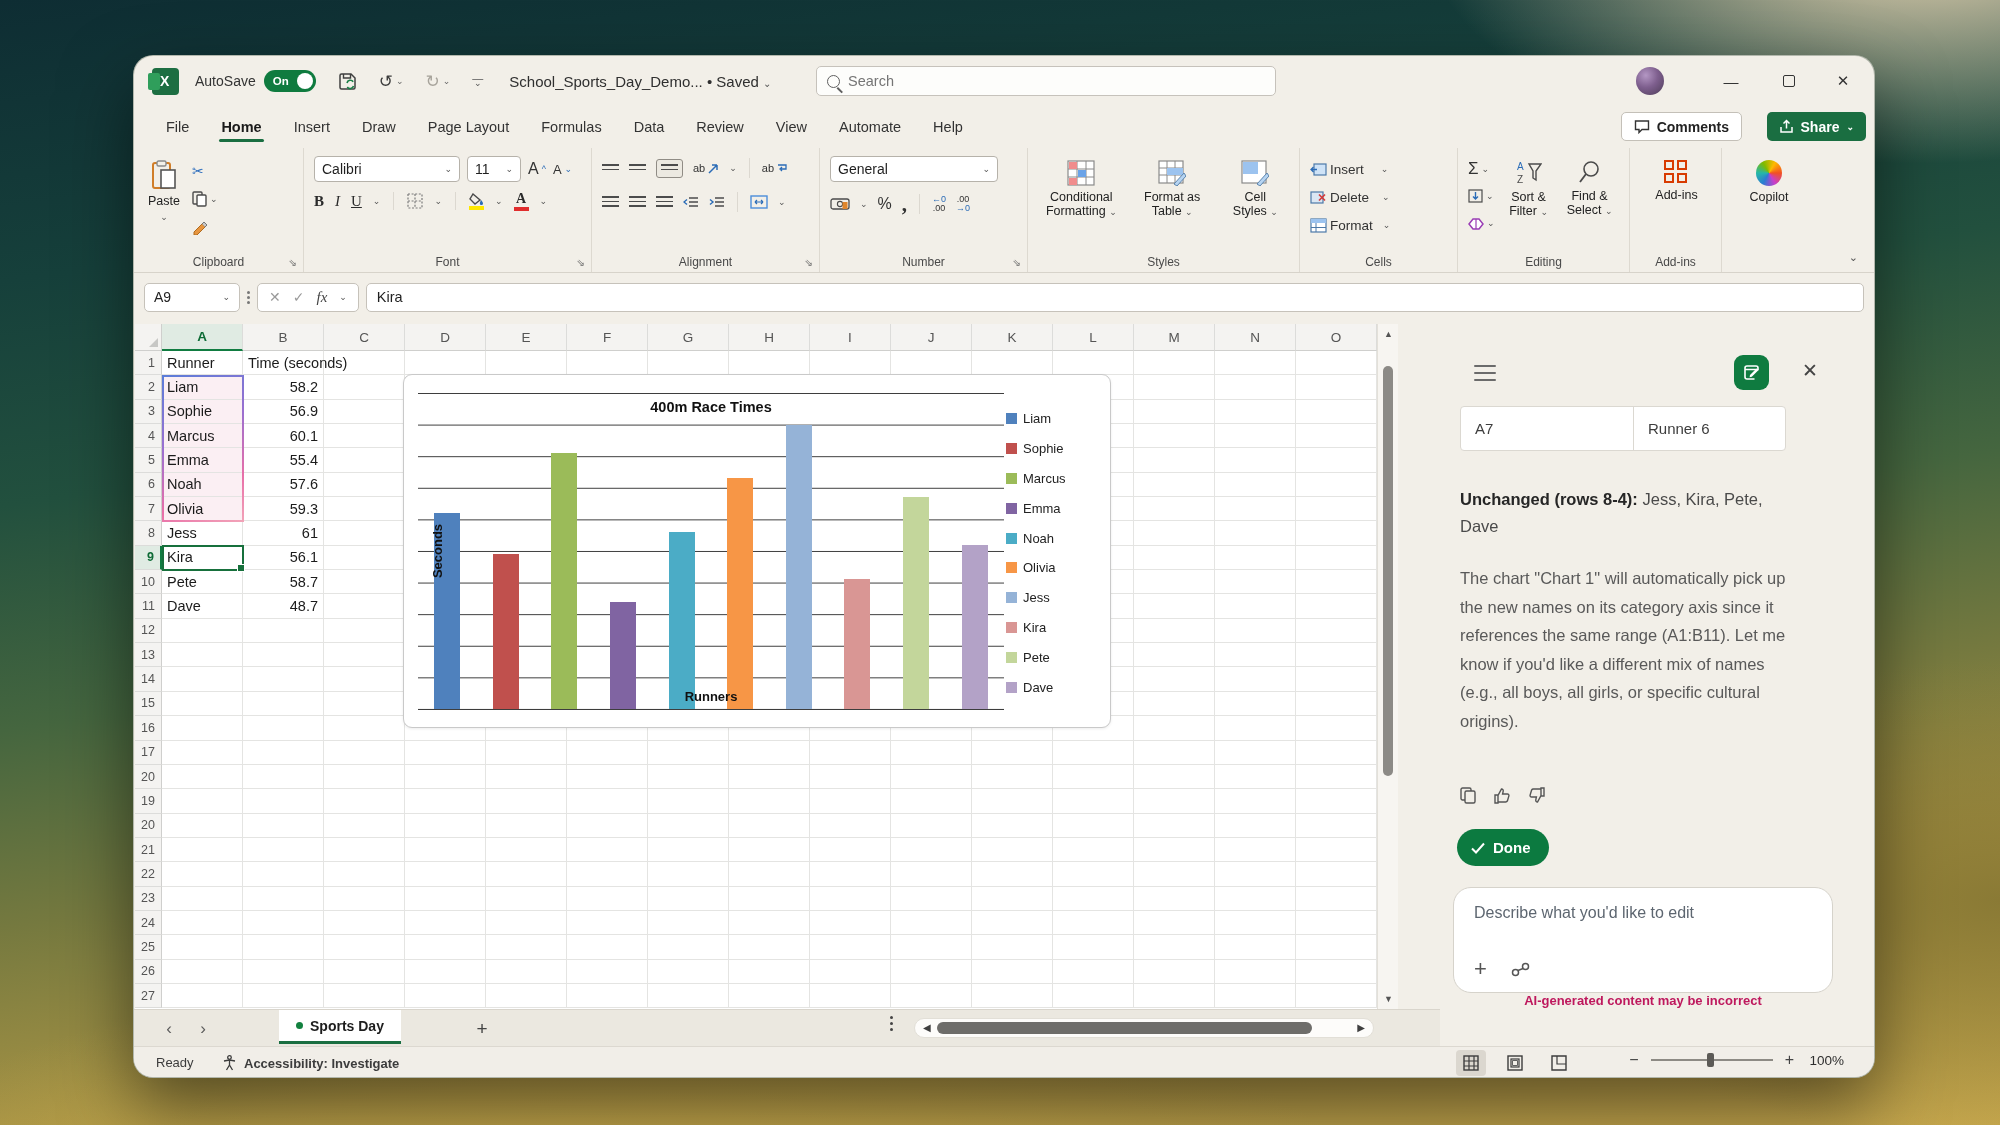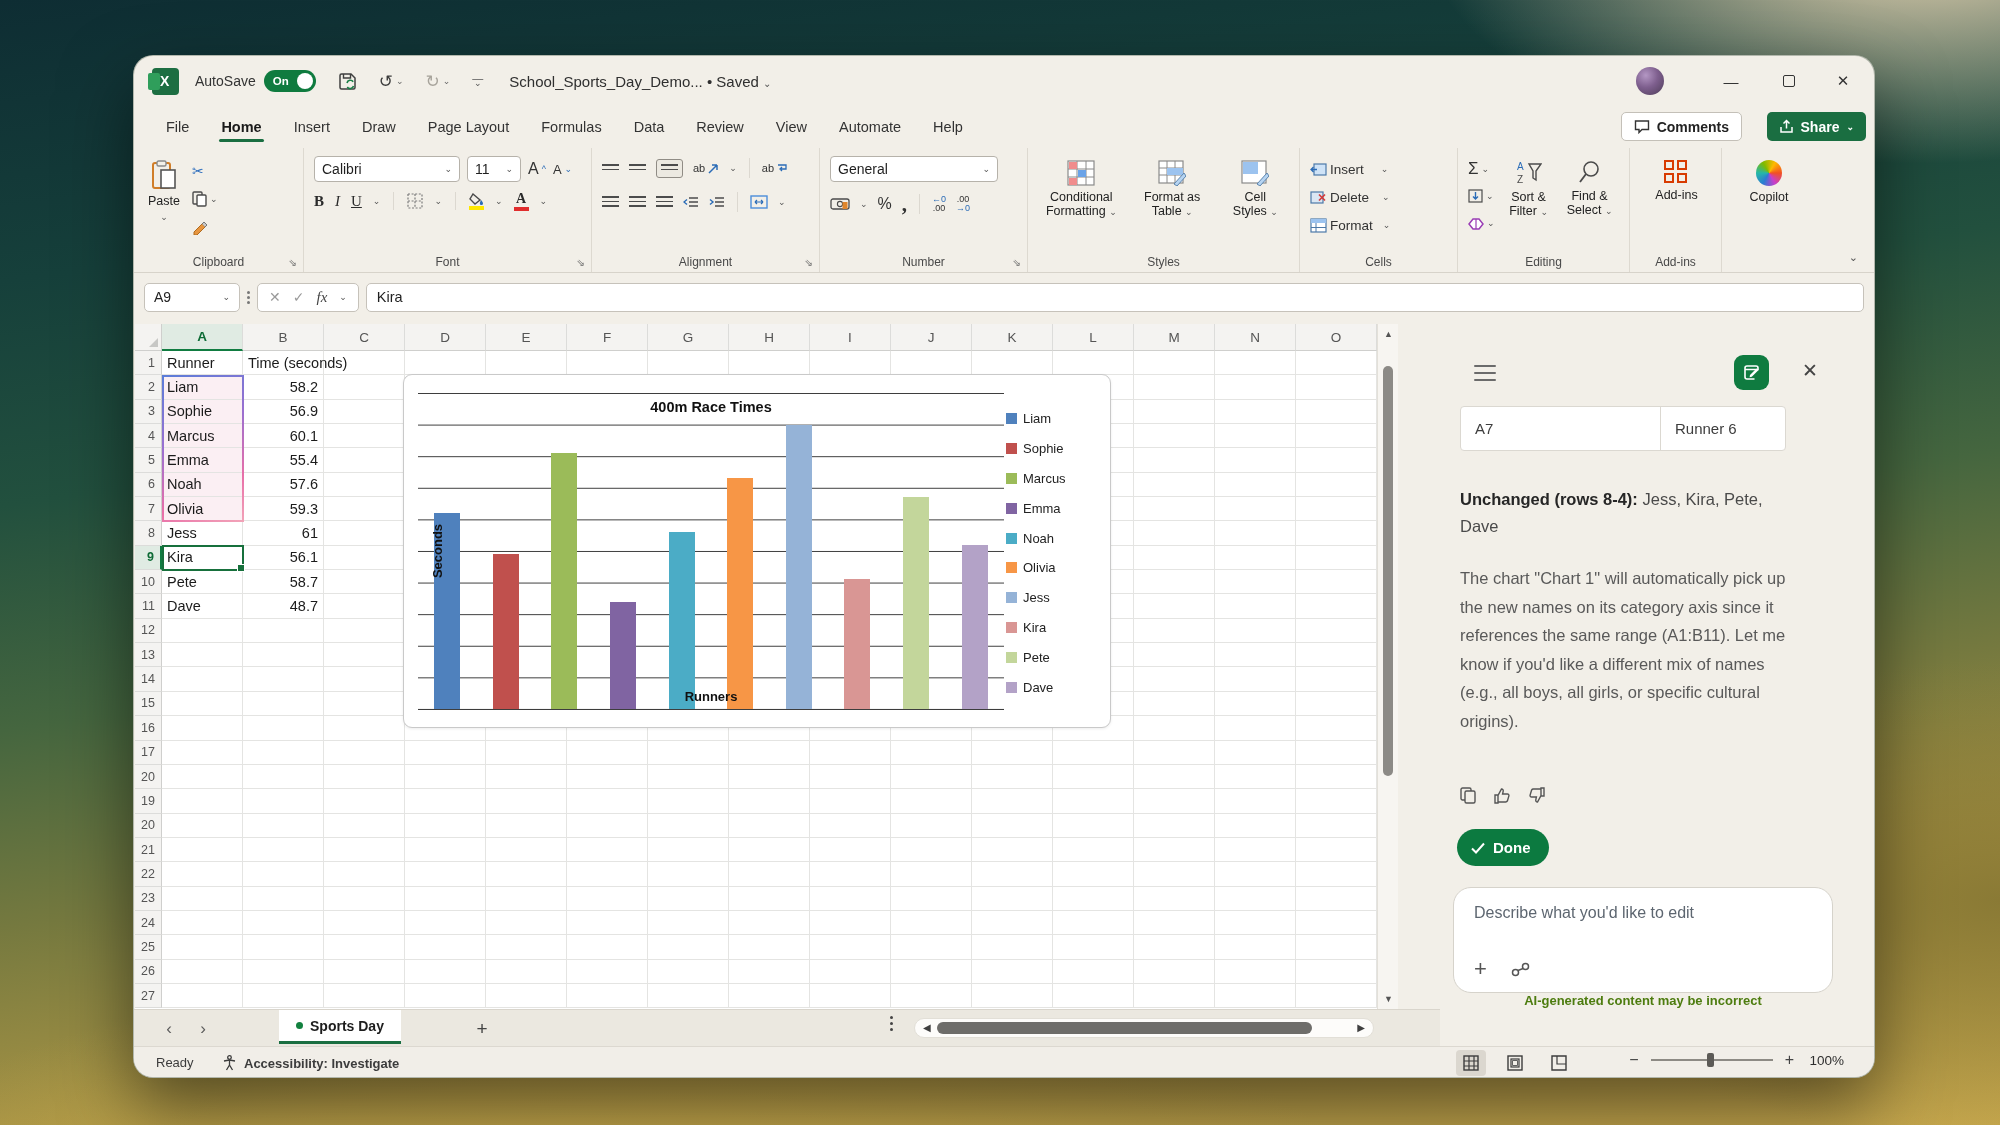--- a/index.html
+++ b/index.html
@@ -117,32 +117,32 @@
 .lgi{display:flex;align-items:center;gap:6px;font-size:13px;color:#222}
 .sw{width:11px;height:11px;flex:none}
 
 .pane{position:absolute;left:1306px;top:265px;width:436px;height:725px;font-size:16px;color:#444}
 .hamb{position:absolute;left:34px;top:44px;width:22px;display:flex;flex-direction:column;gap:5px}
 .hamb i{height:2px;background:#6b6b6b;border-radius:1px}
 .editbtn{position:absolute;right:107px;top:34px;width:35px;height:35px;background:#0f7b40;border-radius:9px;display:flex;align-items:center;justify-content:center}
 .panex{position:absolute;right:58px;top:38px;font-size:19px;color:#444}
 .ptable{position:absolute;left:20px;top:85px;width:326px;height:45px;display:flex;background:#fff;border:1px solid #dbd8d1;border-radius:4px}
 .ptc{display:flex;align-items:center;padding:0 14px;font-size:15px;color:#3d3d3d}
-.ptc:first-child{width:200px;border-right:1px solid #dbd8d1}
+.ptc:first-child{width:173px;border-right:1px solid #dbd8d1}
 .punch{position:absolute;left:20px;top:165px;width:330px;line-height:27px;font-size:16.5px;color:#4a4a4a}
 .punch b{color:#262626}
 .pmsg{position:absolute;left:20px;top:243px;width:336px;line-height:28.5px;font-size:16.5px;color:#595959}
 .picons{position:absolute;left:20px;top:466px;display:flex;gap:17px;color:#555}
 .done{position:absolute;left:17px;top:508px;height:37px;padding:0 18px 0 14px;background:#0c7a40;border-radius:19px;display:flex;align-items:center;gap:8px;color:#fff;font-size:15px;font-weight:700}
 .inputcard{position:absolute;left:13px;top:566px;width:380px;height:106px;background:#fff;border:1px solid #d6d3cb;border-radius:18px;padding:16px 20px}
 .inputcard textarea{border:none;outline:none;resize:none;width:100%;height:40px;font-size:16px;font-family:"Liberation Sans",sans-serif;color:#333}
 .inputcard textarea::placeholder{color:#5d6670}
 .cardicons{position:absolute;left:20px;bottom:14px;display:flex;gap:24px;align-items:center;color:#555}
 .plus{font-size:22px;color:#555;font-weight:400;line-height:18px}
-.disc{position:absolute;left:13px;top:672px;width:380px;text-align:center;font-size:13px;color:#4d7c0f;font-weight:600}
+.disc{position:absolute;left:13px;top:672px;width:380px;text-align:center;font-size:13px;color:#be185d;font-weight:600}
 
 .sheetbar{position:absolute;left:0;top:953px;width:1306px;height:37px;background:#ebe8e0;border-top:1px solid #d9d5cc}
 .snav{position:absolute;top:0;height:37px;display:flex;align-items:center;justify-content:center;color:#5c5c5c;font-size:17px;width:26px}
 .stab{position:absolute;left:145px;top:0;height:34px;width:122px;background:#fff;display:flex;align-items:center;justify-content:center;gap:7px;border-bottom:3px solid #1a6e41;font-weight:700;font-size:14px;color:#1d1d1d}
 .sdot{width:7px;height:7px;border-radius:50%;background:#12813f}
 .splus{position:absolute;left:333px;top:0;height:37px;width:30px;display:flex;align-items:center;justify-content:center;font-size:19px;color:#444}
 .sdots{position:absolute;left:756px;top:6px;color:#444;font-size:14px;display:flex;flex-direction:column;gap:3px;align-items:center}
 .sdots i{width:3px;height:3px;border-radius:50%;background:#444}
 .hscroll{position:absolute;left:780px;top:8px;width:460px;height:20px;background:#fdfcfa;border:1px solid #e2dfd7;border-radius:10px}
 .hthumb{position:absolute;left:22px;top:3px;width:375px;height:12px;background:#6e6d6a;border-radius:6px}
@@ -176,20 +176,24 @@
       <svg width="19" height="19" viewBox="0 0 19 19">
             <path d="M2 3.5A1.5 1.5 0 0 1 3.5 2H13l4 4v9.5a1.5 1.5 0 0 1-1.5 1.5h-12A1.5 1.5 0 0 1 2 15.5z" fill="none" stroke="#3f3f3f" stroke-width="1.5"></path>
             <path d="M5.5 2v4h7V2" fill="none" stroke="#3f3f3f" stroke-width="1.4"></path>
             <path d="M9 11a3.4 3.4 0 0 1 6.2-1.2M15.5 14a3.4 3.4 0 0 1-6.2 1" fill="none" stroke="#1a7f47" stroke-width="1.6"></path>
           </svg>
     </span>
     <span class="qicon">↺<span class="dd">⌄</span></span>
     <span class="qicon dis">↻<span class="dd dis">⌄</span></span>
     <span class="qicon" style="flex-direction:column;line-height:5px;font-size:11px;color:#555">—<span style="font-size:9px">⌄</span></span>
     <span class="doc"><span>School_Sports_Day_Demo...</span> • <span>Saved</span> <span class="dd">⌄</span></span>
+    <div class="search">
+      <span class="mag"></span>
+      <input placeholder="Search" style="">
+    </div>
     <div class="avatar"></div>
     <div class="wctl wmin">—</div>
     <div class="wctl wmax">
           <span class="maxbox"></span>
         </div>
     <div class="wctl wclose">✕</div>
   </div>
 
   <div class="tabrow">
     <div class="mtabs" id="mtabs">

